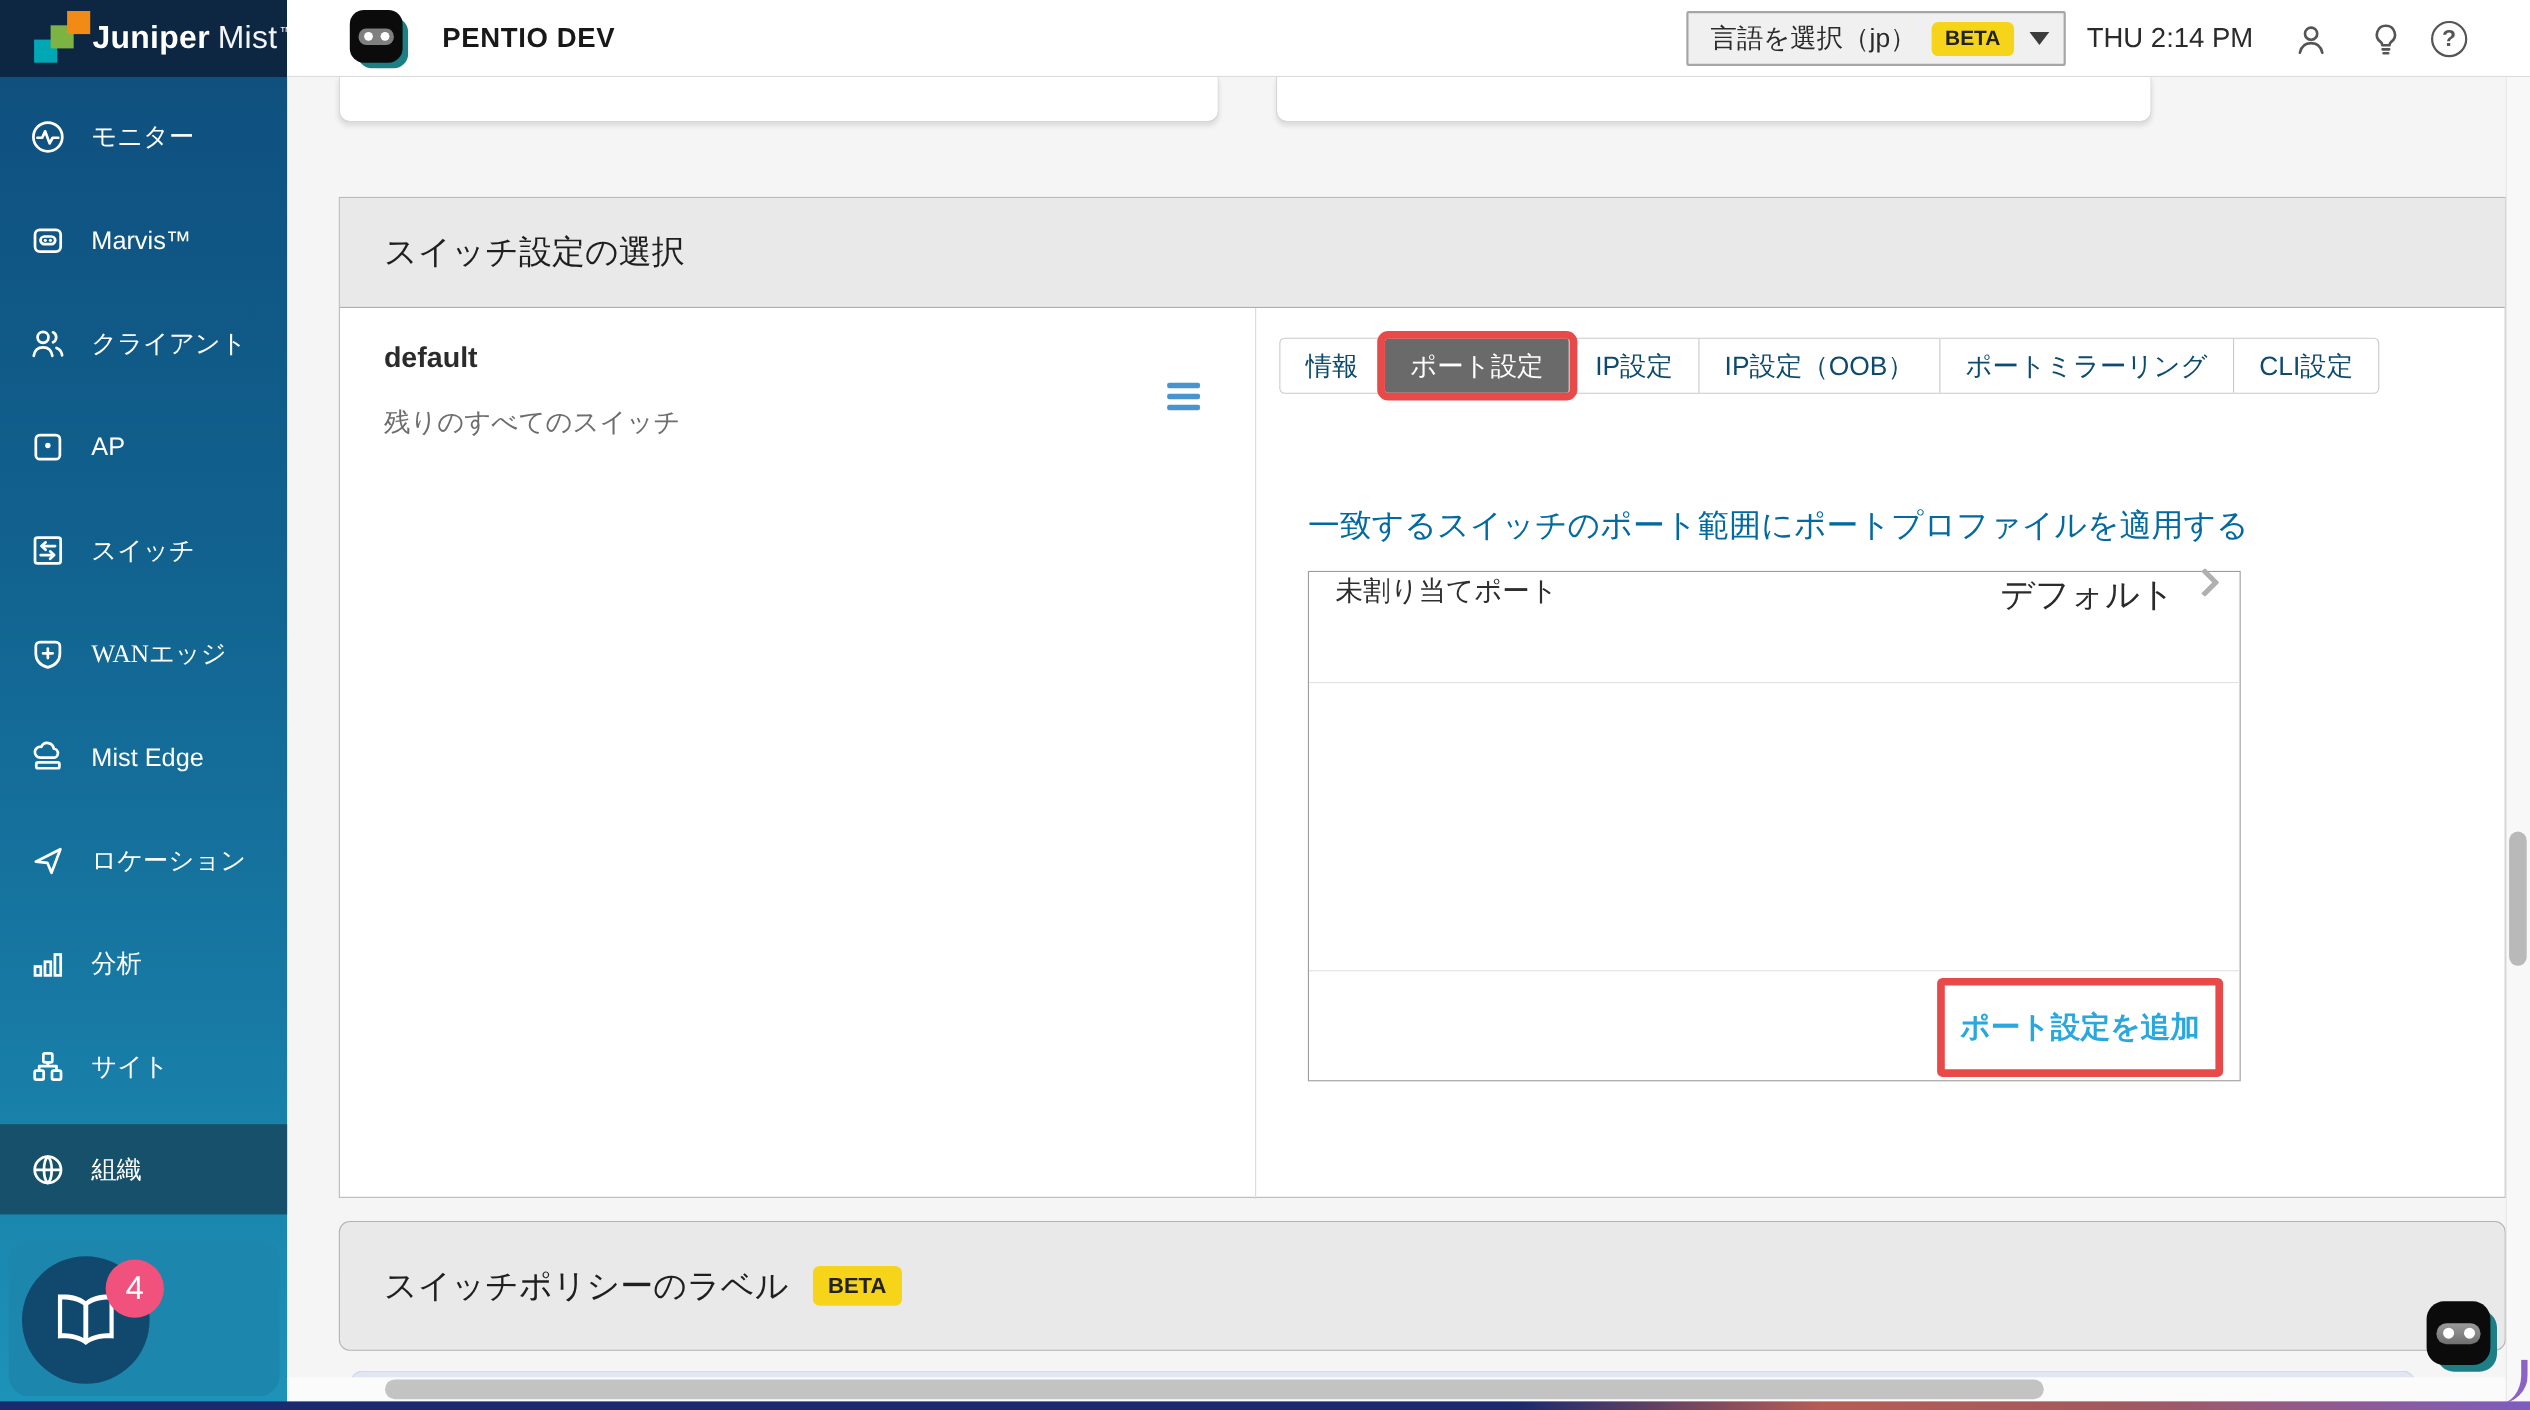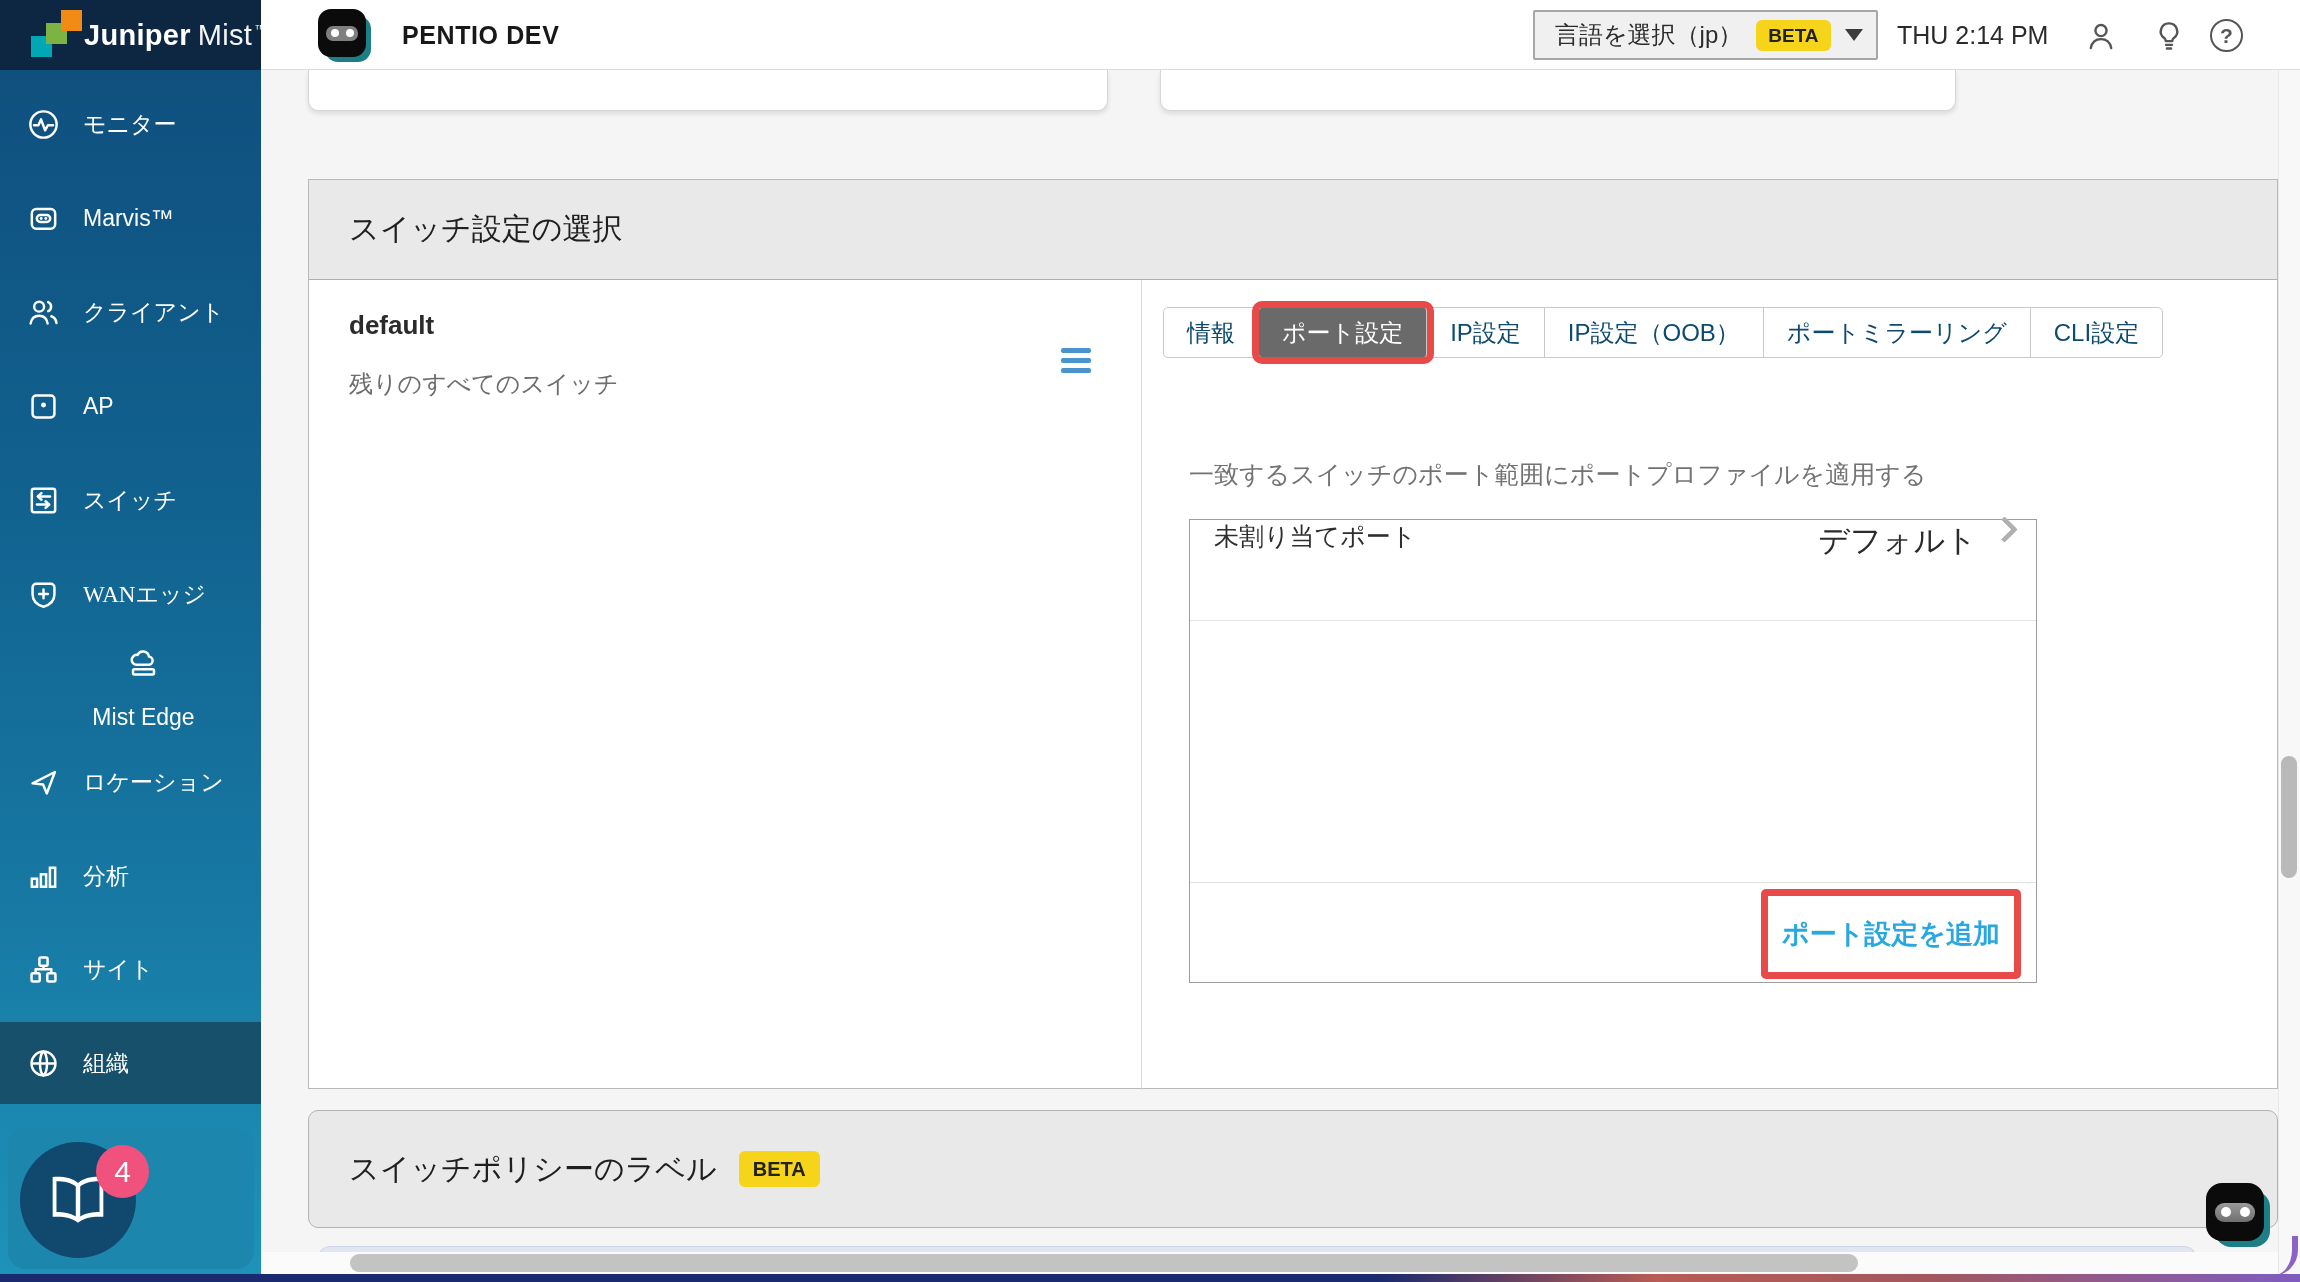--- a/index.html
+++ b/index.html
@@ -57,21 +57,21 @@
   .tmpl-sub{left:40px;top:188px;font-size:24px;color:#6d6d6d;}
   .hamburger{left:752px;top:168px;width:30px;cursor:pointer;}
   .hamburger div{height:5px;background:#4a94ce;border-radius:2px;margin-bottom:5px;}
   .v-divider{left:832px;top:100px;width:1px;height:810px;background:#d9d9d9;}
 
   .tabbar{left:854px;top:127px;height:49px;display:flex;border:1px solid #c9c9c9;border-radius:5px;background:#fff;}
   .tab{display:flex;align-items:center;padding:0 23px;font-size:24px;color:#0c4a6e;border-right:1px solid #c9c9c9;cursor:pointer;white-space:nowrap;}
   .tab:last-child{border-right:none;}
   .tab.active{background:#6a6a6a;color:#fff;position:relative;z-index:2;outline:7px solid #e84a4a;border-radius:3px;}
 
-  .port-desc{left:880px;top:278px;font-size:25px;color:#737373;}
+  .port-desc{left:880px;top:278px;font-size:29px;color:#0369a1;}
   .ports-box{left:880px;top:339px;width:848px;height:464px;border:1px solid #9d9d9d;background:#fff;box-sizing:border-box;}
   .ports-row{height:100px;display:flex;padding:0 22px 0 24px;border-bottom:1px solid #e2e2e2;cursor:pointer;}
   .ports-row .rl{font-size:25px;color:#2e2e2e;}
   .ports-row .rv{margin-left:auto;font-size:31px;color:#2b2b2b;}
   .chev{width:14px;height:14px;border-right:5px solid #b0b0b0;border-top:5px solid #b0b0b0;
     transform:rotate(45deg);margin-left:18px;border-radius:2px;}
   .ports-footer{position:absolute;left:0;bottom:0;width:100%;height:100px;border-top:1px solid #e2e2e2;box-sizing:border-box;}
   .red-annot{position:absolute;border:7px solid #e84a4a;border-radius:5px;background:#fff;
     display:flex;align-items:center;justify-content:center;box-sizing:border-box;}
   .add-link{font-size:27px;font-weight:bold;cursor:pointer;white-space:nowrap;}
@@ -157,21 +157,21 @@
         </svg>
       <span class="lbl">スイッチ</span>
     </div>
     <div class="abs nav-item" style="top:553px;font-family:Liberation Serif, serif;">
       <svg viewBox="0 0 24 24" fill="none" stroke="#fff" stroke-width="1.7" stroke-linecap="round" stroke-linejoin="round">
           <path d="M4.5 7.2C4.5 5.7 5.6 4.6 7.1 4.6h9.8c1.5 0 2.6 1.1 2.6 2.6v4.6c0 4.7-3.2 7.3-7.5 8.6-4.3-1.3-7.5-3.9-7.5-8.6z"></path>
           <path d="M12 8.6v6M9 11.6h6"></path>
         </svg>
       <span class="lbl">WANエッジ</span>
     </div>
-    <div class="abs nav-item" style="top:647px;flex-direction:column;">
+    <div class="abs nav-item" style="top:647px;">
       <svg viewBox="0 0 24 24" fill="none" stroke="#fff" stroke-width="1.7" stroke-linecap="round" stroke-linejoin="round">
           <path d="M7.3 12.2a3.4 3.4 0 1 1 .6-6.75 4.1 4.1 0 0 1 7.8 1.15 2.8 2.8 0 0 1-.5 5.6z"></path>
           <rect x="4.8" y="15.2" width="14.4" height="3.6" rx="1"></rect>
         </svg>
       <span class="lbl">Mist Edge</span>
     </div>
     <div class="abs nav-item" style="top:741px;">
       <svg viewBox="0 0 24 24" fill="none" stroke="#fff" stroke-width="1.7" stroke-linejoin="round">
           <path d="M4.5 12.6 19.8 4.8l-5.5 14.7-2.6-6.2z"></path>
         </svg>

